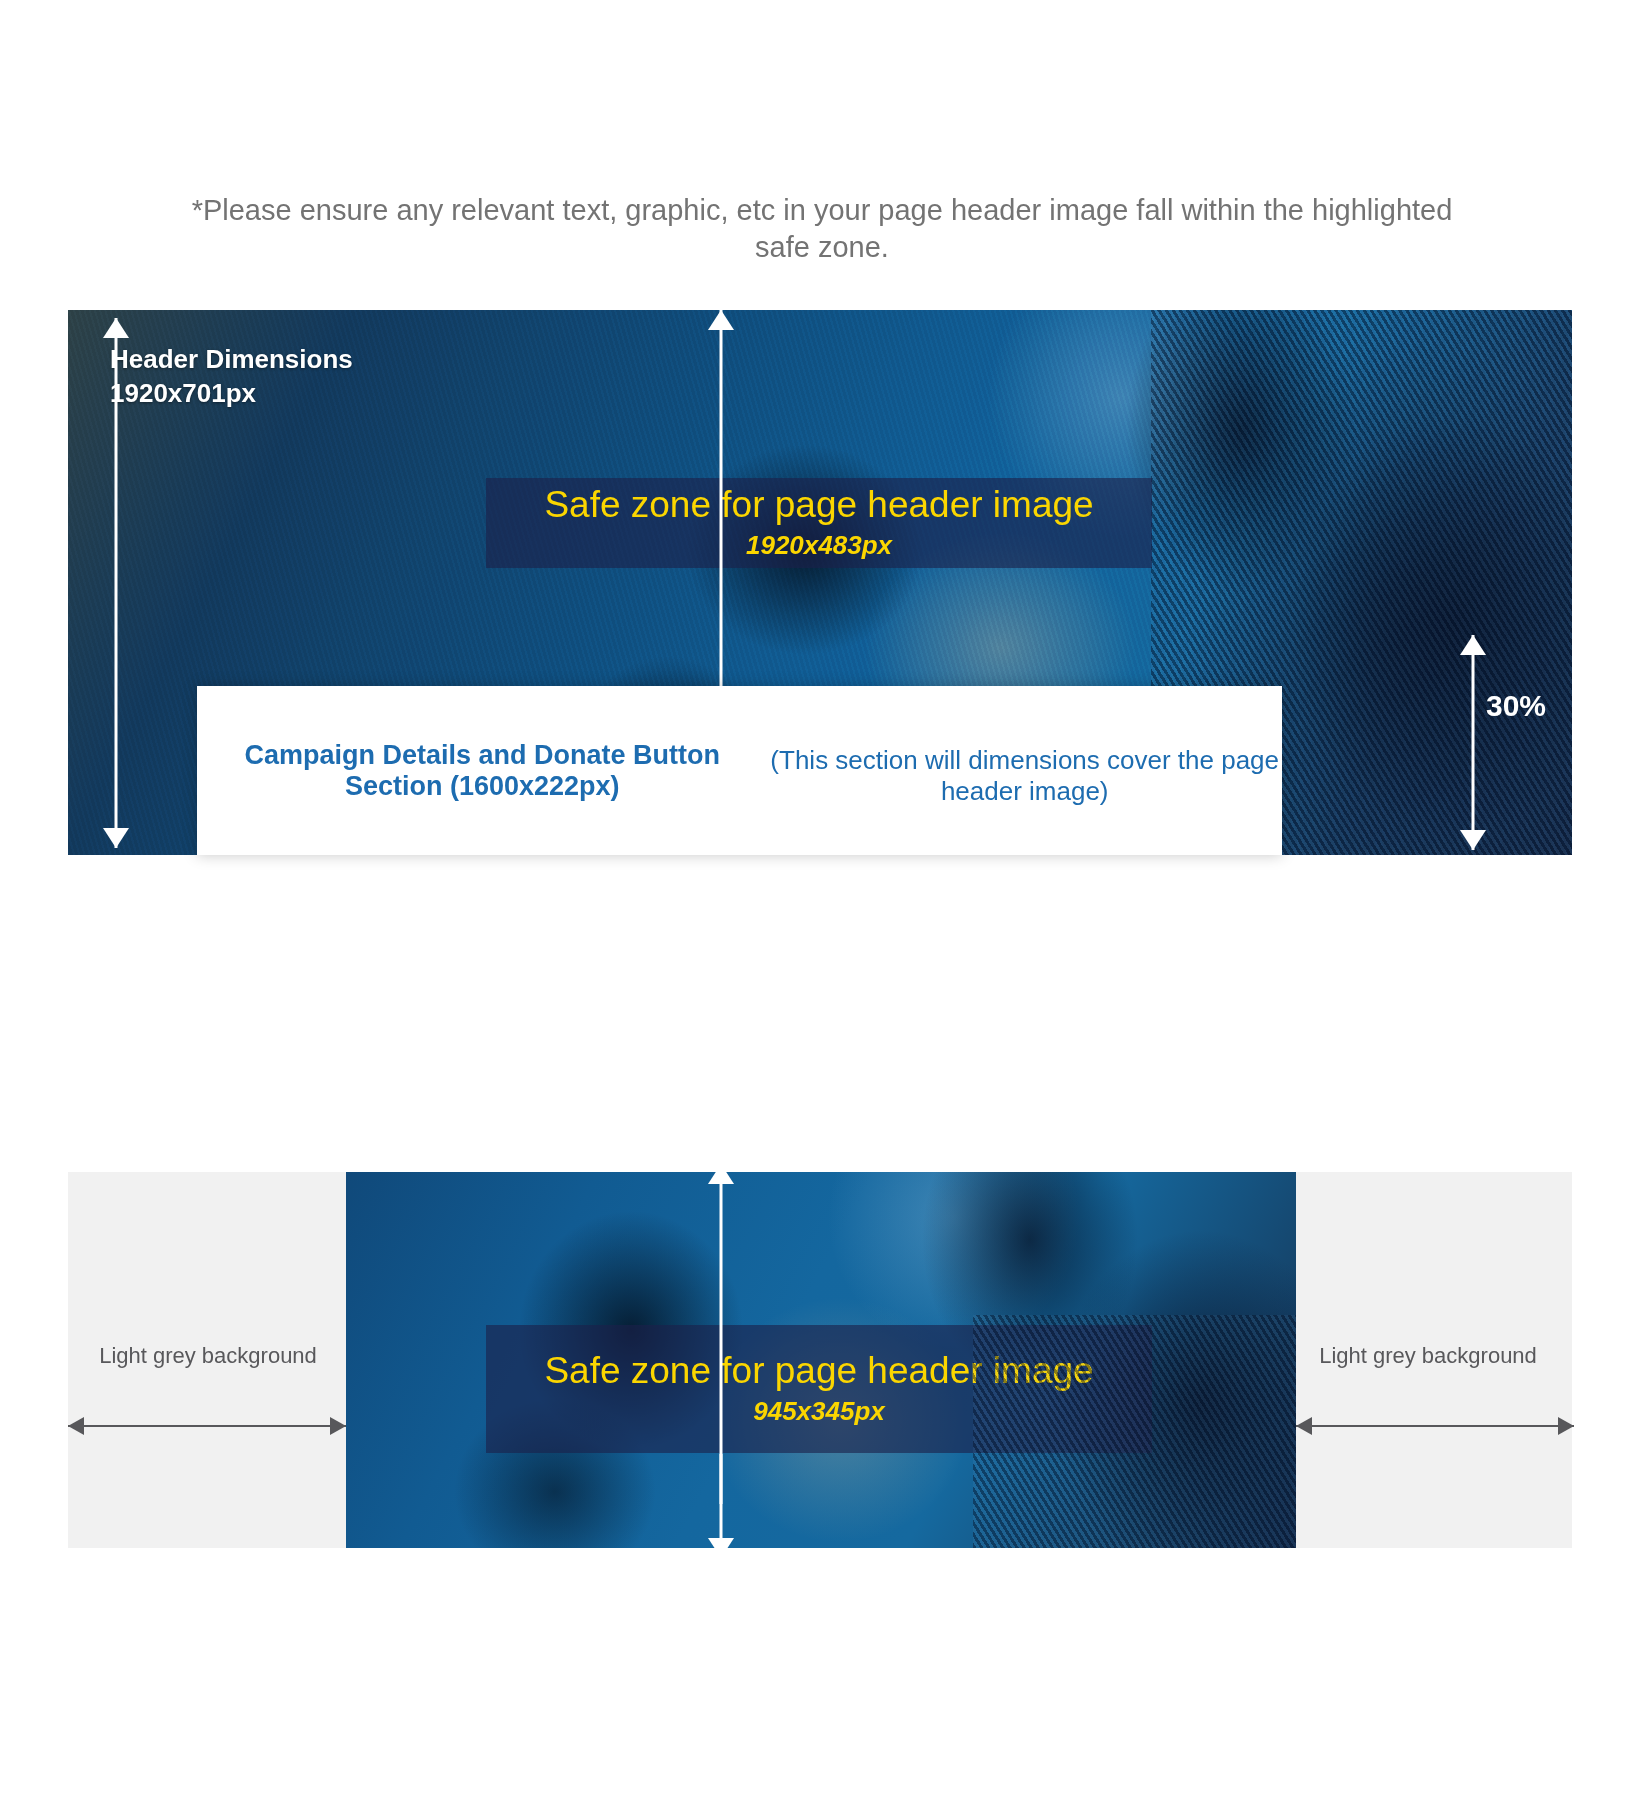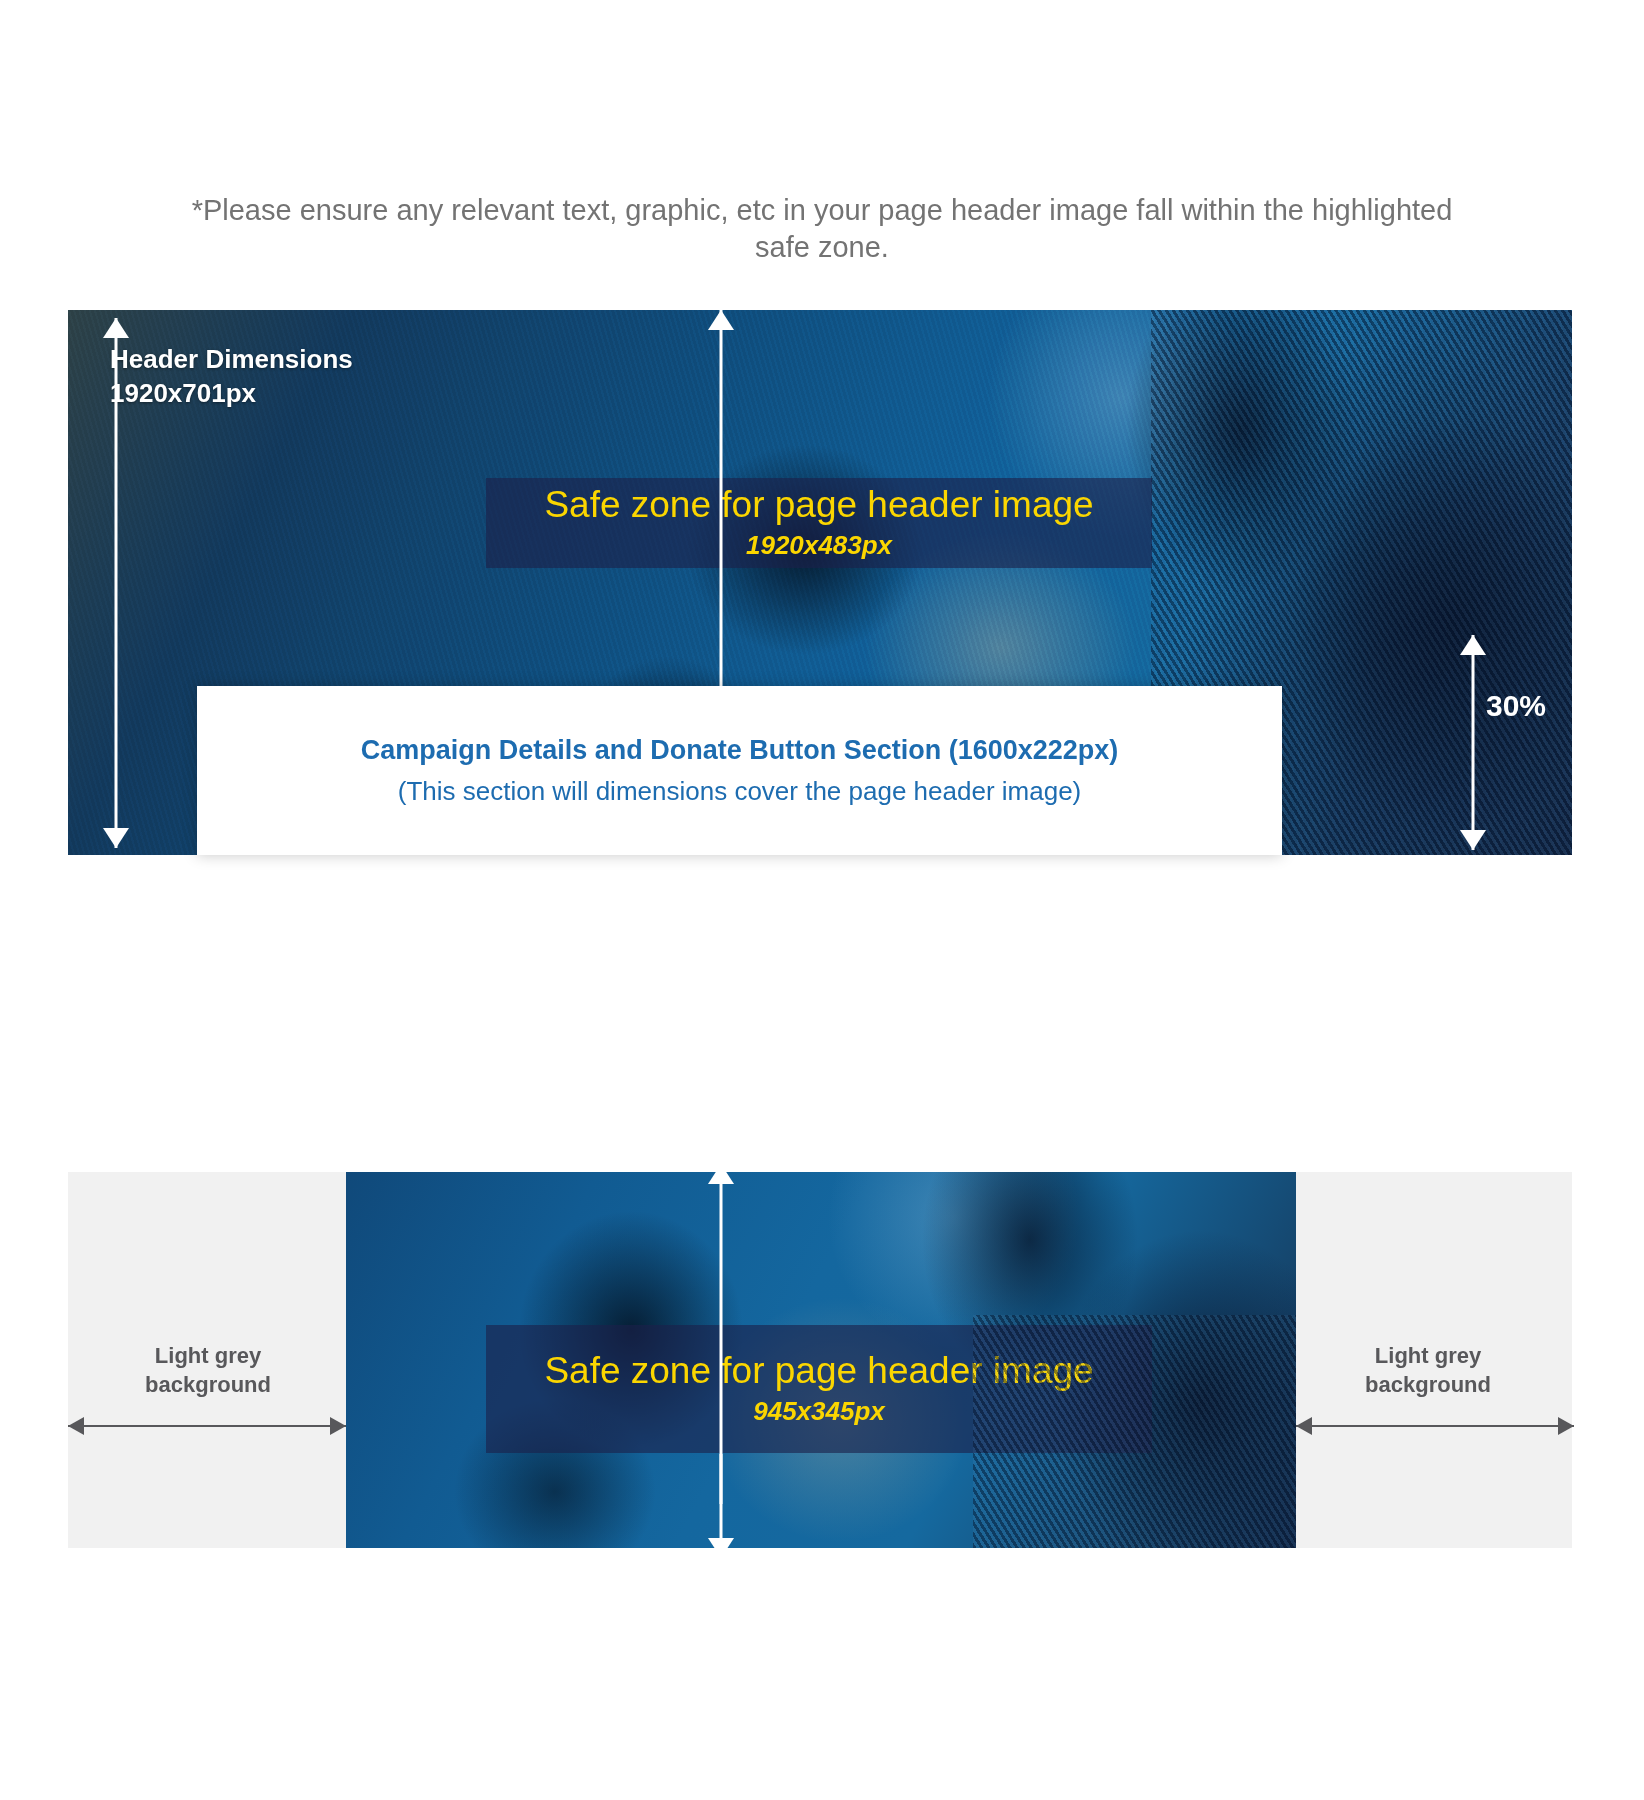--- a/index.html
+++ b/index.html
@@ -124,21 +124,21 @@
   
   #campaign-card-1 {
     position: absolute;
     left: 129px;
     top: 376px;
     width: 1085px;
     height: 169px;
     background: #ffffff;
     box-shadow: 0 0 14px rgba(0,0,0,.22);
     display: flex;
-    flex-direction: column;
+    flex-direction: row;
     align-items: center;
     justify-content: center;
   }
   .camp-title {
     color: #1d6cb0;
     font-size: 27px;
     font-weight: bold;
     text-align: center;
   }
   .camp-sub {
@@ -211,21 +211,20 @@
     opacity: .85;
   }
 
   .grey-label {
     position: absolute;
     color: #58585b;
     font-size: 22px;
     line-height: 1.3;
     text-align: center;
     width: 220px;
-    font-weight: bold;
   }
   #grey-label-left  { left: 30px;   top: 170px; }
   #grey-label-right { left: 1250px; top: 170px; }
 
   .h-arrow { position: absolute; height: 18px; }
   .h-arrow .h-stem {
     position: absolute; top: 50%; transform: translateY(-50%);
     left: 0; right: 0; height: 2px; background: #58585b;
   }
   .h-arrow .head-left, .h-arrow .head-right {

